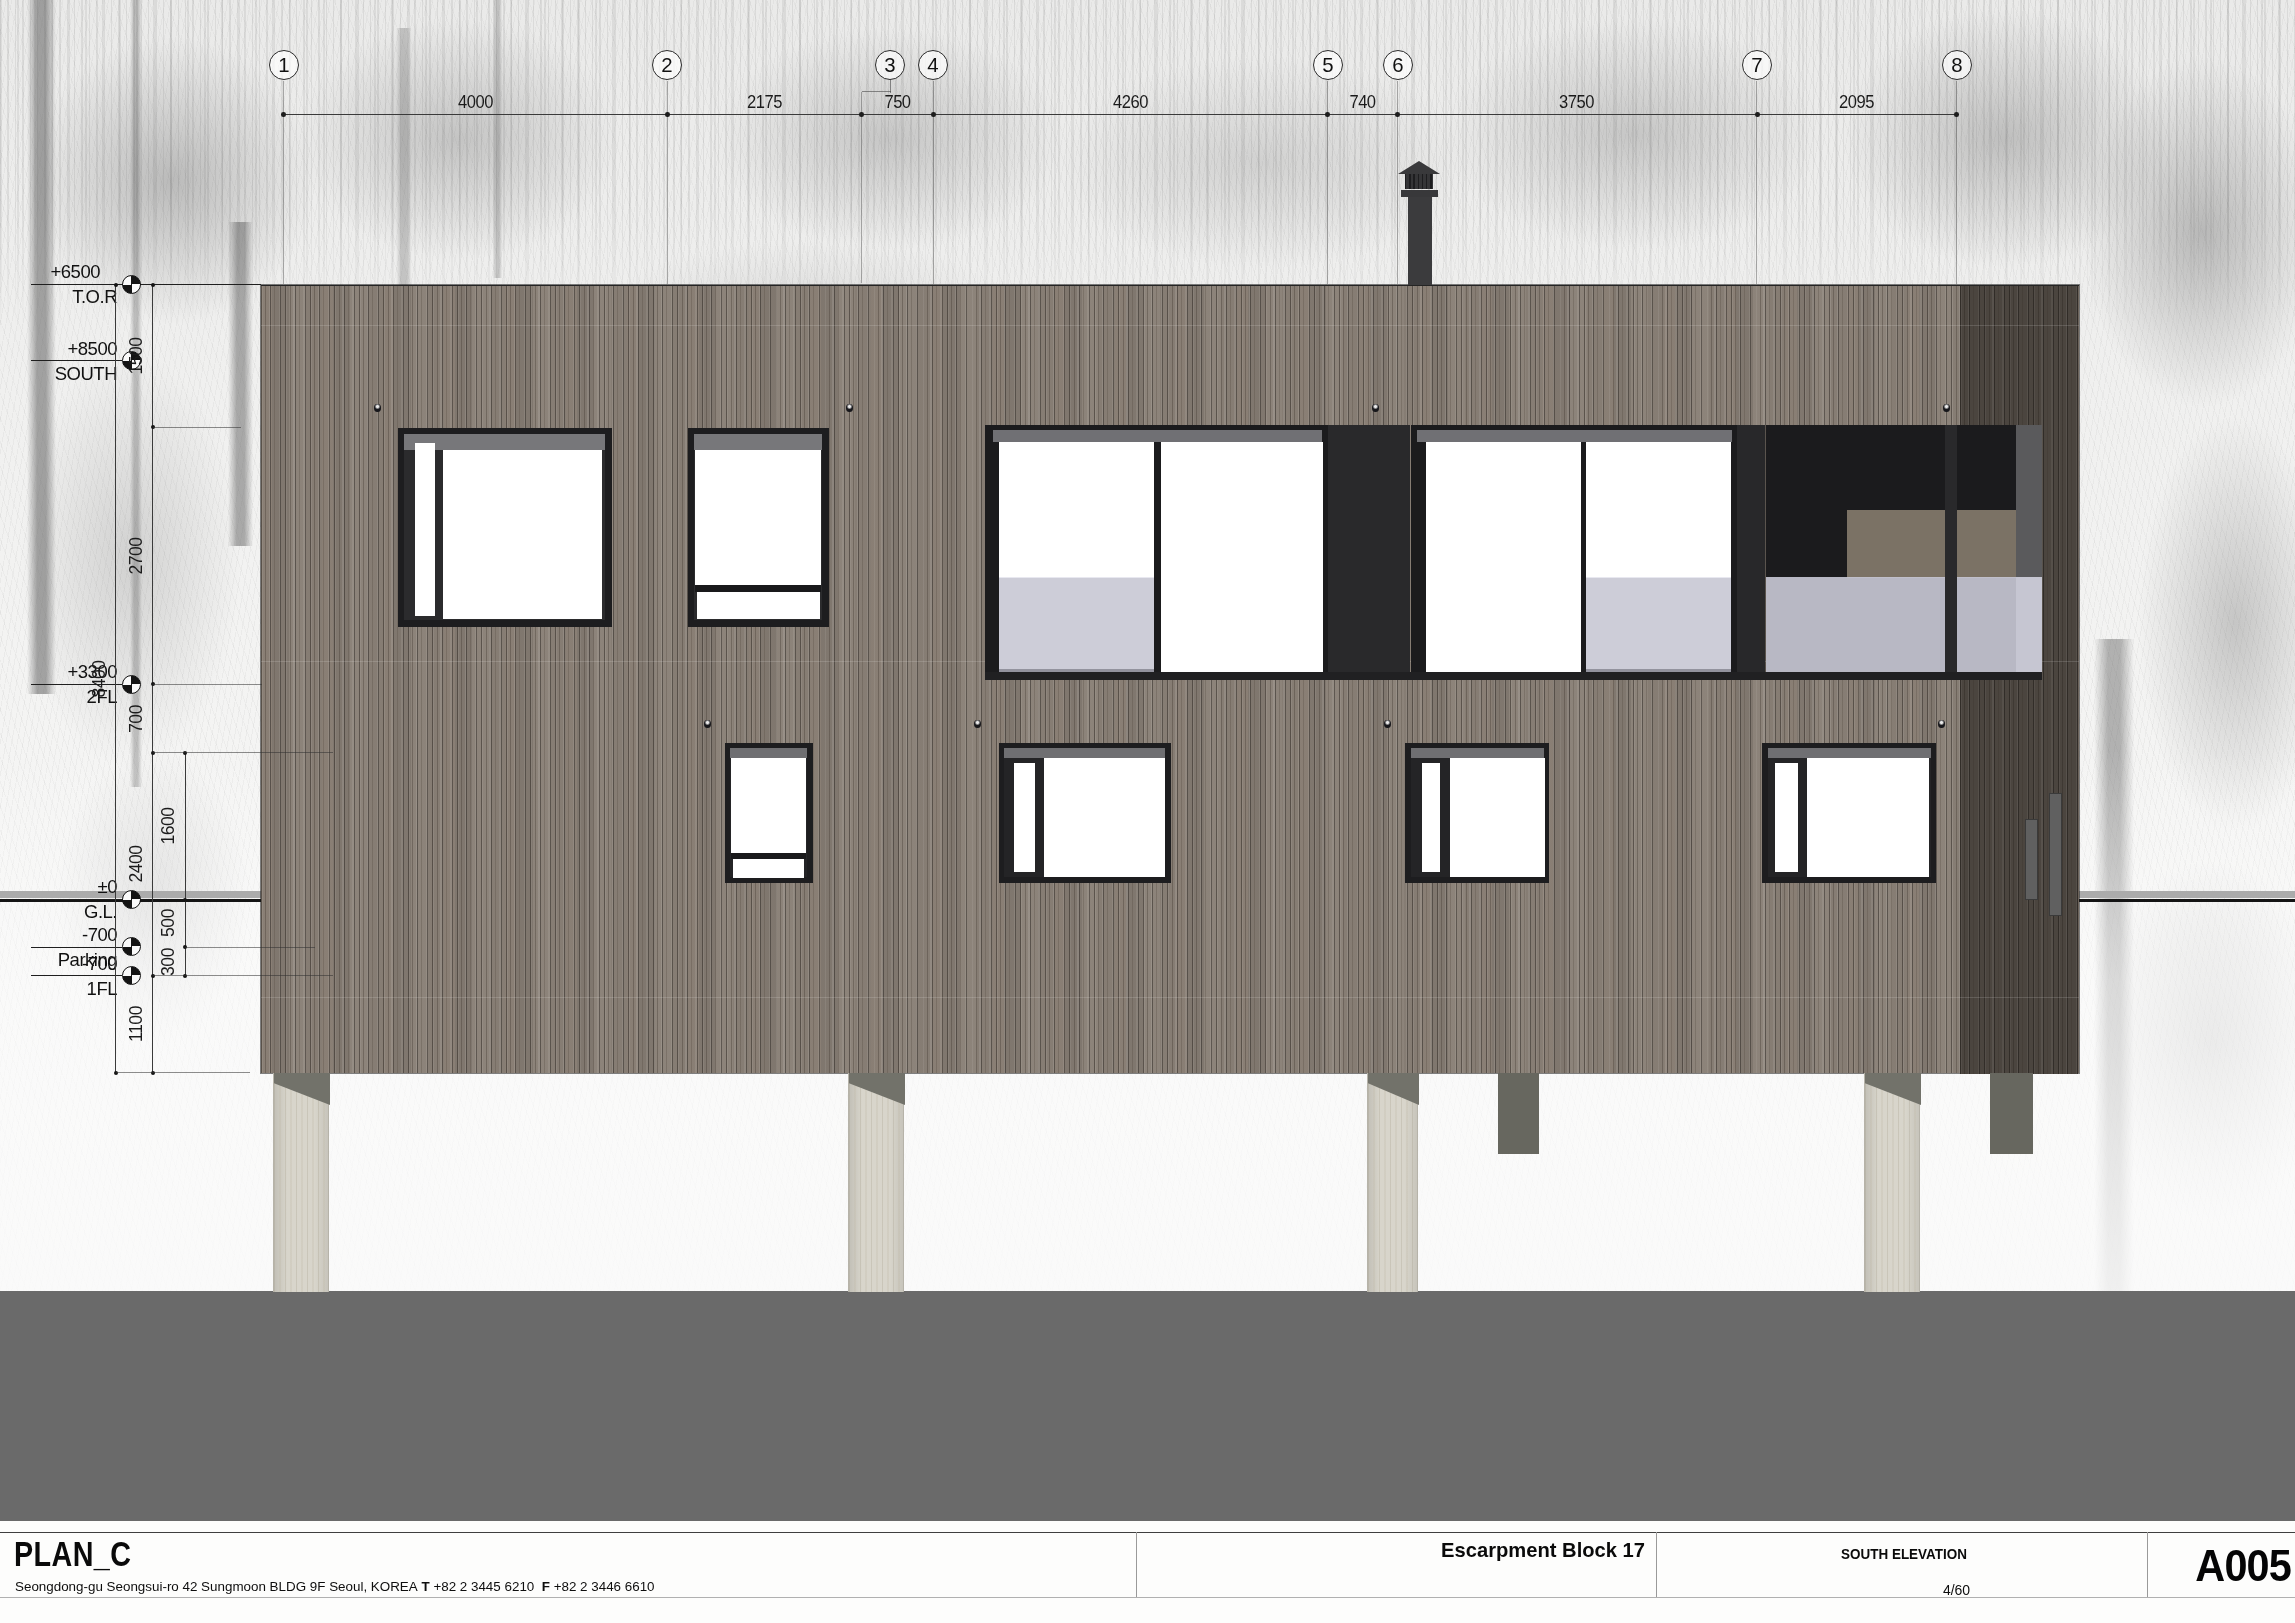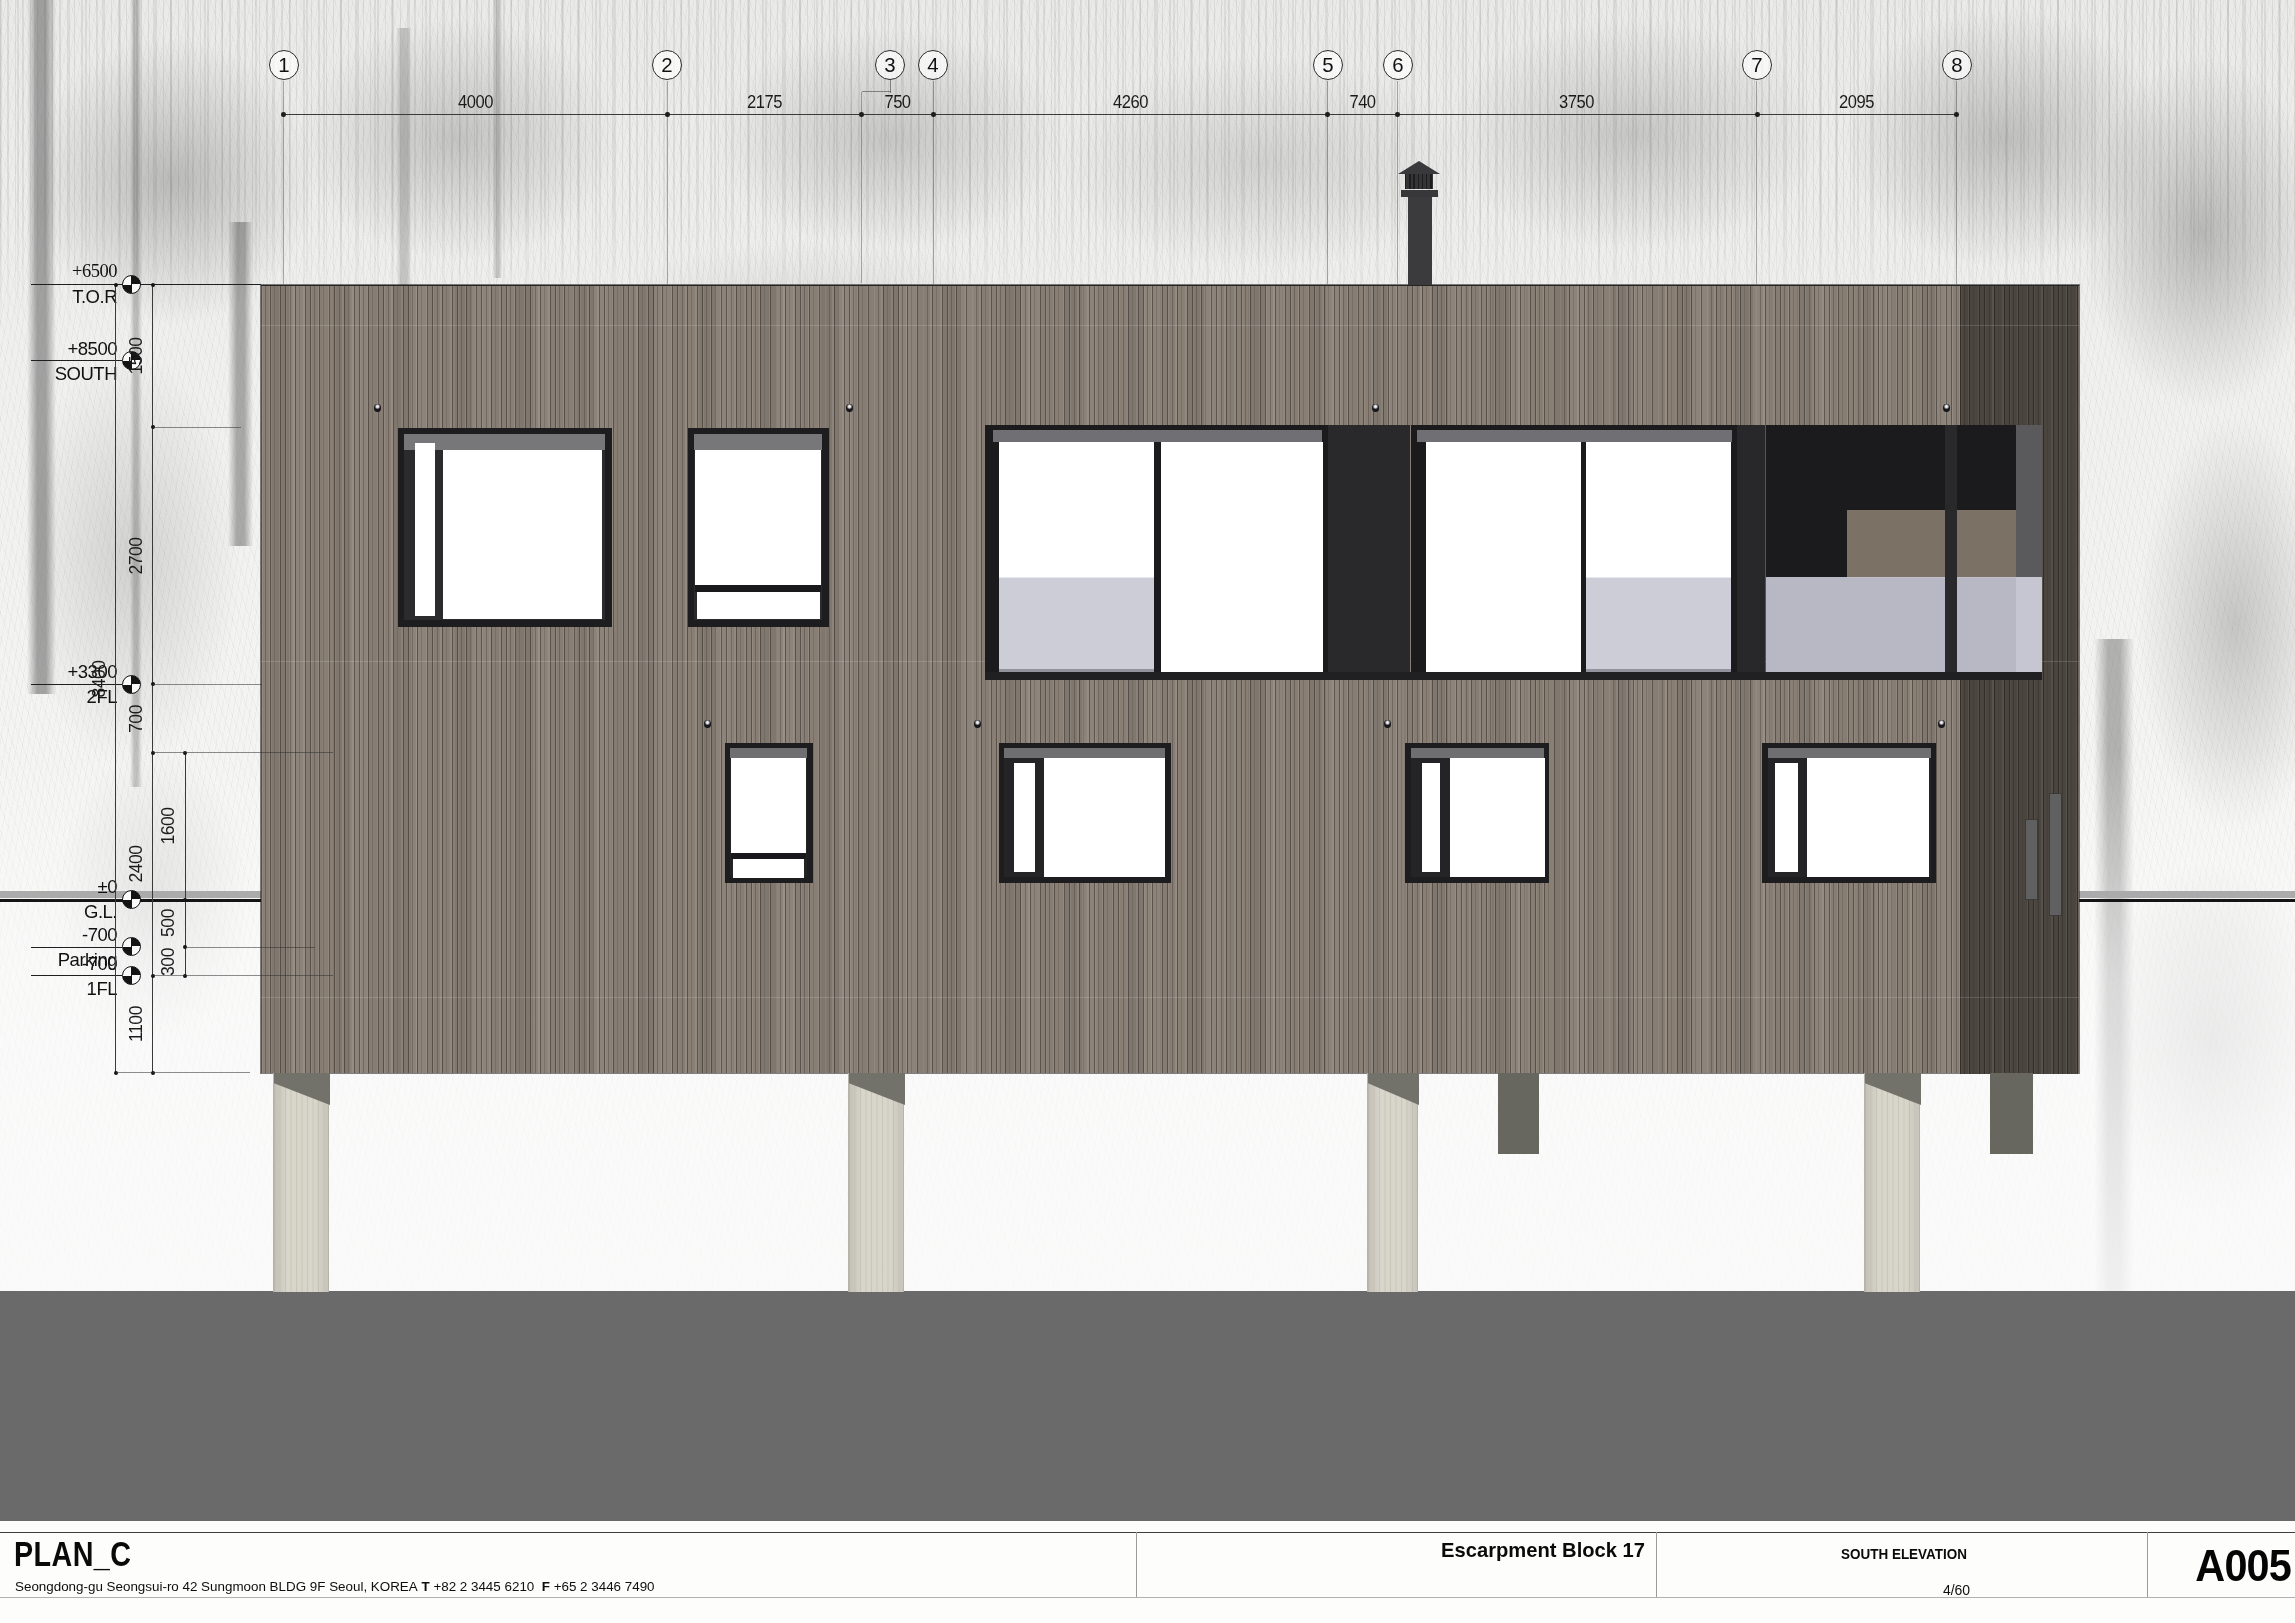--- a/index.html
+++ b/index.html
@@ -230,21 +230,21 @@
       <div class="abs" style="left: 1755px; top: 112px; width: 4.6px; height: 4.6px; background: rgb(29, 29, 29); border-radius: 50%;"></div>
       <div class="abs" style="left: 1954px; top: 112px; width: 4.6px; height: 4.6px; background: rgb(29, 29, 29); border-radius: 50%;"></div>
       <div class="dim-text abs" style="left: 434px; top: 92px; width: 83px; text-align: center;">4000</div>
       <div class="dim-text abs" style="left: 723px; top: 92px; width: 83px; text-align: center;">2175</div>
       <div class="dim-text abs" style="left: 856px; top: 92px; width: 83px; text-align: center;">750</div>
       <div class="dim-text abs" style="left: 1089px; top: 92px; width: 83px; text-align: center;">4260</div>
       <div class="dim-text abs" style="left: 1321px; top: 92px; width: 83px; text-align: center;">740</div>
       <div class="dim-text abs" style="left: 1535px; top: 92px; width: 83px; text-align: center;">3750</div>
       <div class="dim-text abs" style="left: 1815px; top: 92px; width: 83px; text-align: center;">2095</div>
       <div class="abs" style="left: 31px; top: 284px; width: 230px; height: 0.9px; background: rgb(31, 31, 31);"></div>
-      <div class="lvl-text abs" style="left: 28px; top: 262px; font-family: Liberation Serif, serif;">+6500</div>
+      <div class="lvl-text abs" style="left: 11px; top: 262px;">+6500</div>
       <div class="lvl-text abs" style="left: 28px; top: 287px;">T.O.R</div>
       <div class="lvl-sym abs" style="left: 122px; top: 275px;"></div>
       <div class="abs" style="left: 31px; top: 360px; width: 91px; height: 0.9px; background: rgb(31, 31, 31);"></div>
       <div class="lvl-text abs" style="left: 28px; top: 339px;">+8500</div>
       <div class="lvl-text abs" style="left: 28px; top: 364px;">SOUTH</div>
       <div class="lvl-sym abs" style="left: 122px; top: 351px;"></div>
       <div class="abs" style="left: 31px; top: 684px; width: 91px; height: 0.9px; background: rgb(31, 31, 31);"></div>
       <div class="lvl-text abs" style="left: 28px; top: 662px;">+3300</div>
       <div class="lvl-text abs" style="left: 28px; top: 687px;">2FL</div>
       <div class="lvl-sym abs" style="left: 122px; top: 675px;"></div>
@@ -292,20 +292,20 @@
       <div class="abs" style="left: 116px; top: 1072px; width: 134px; height: 0.7px; background: rgba(50, 50, 50, 0.55);"></div>
     </div>
 
   <div>
     <div class="tb-line" style="left:0;top:1532px;width:2295px;height:1.4px;"></div>
     <div class="tb-thin" style="left:0;top:1597px;width:2295px;height:0.9px;"></div>
     <div class="tb-div" style="left:1136px;top:1532px;width:0.9px;height:65px;"></div>
     <div class="tb-div" style="left:1656px;top:1532px;width:0.9px;height:65px;"></div>
     <div class="tb-div" style="left:2147px;top:1532px;width:0.9px;height:65px;"></div>
     <div class="tb-logo">PLAN_C</div>
-    <div class="tb-address"><span>Seongdong-gu Seongsui-ro 42 Sungmoon BLDG 9F Seoul, KOREA</span>&nbsp;<b>T</b>&nbsp;<span>+82 2 3445 6210</span>&nbsp;&nbsp;<b>F</b>&nbsp;<span>+65 2 3446 7490</span></div>
+    <div class="tb-address"><span>Seongdong-gu Seongsui-ro 42 Sungmoon BLDG 9F Seoul, KOREA</span>&nbsp;<b>T</b>&nbsp;<span>+82 2 3445 6210</span>&nbsp;&nbsp;<b>F</b>&nbsp;<span>+82 2 3446 6610</span></div>
     <div class="tb-project">Escarpment Block 17</div>
     <div class="tb-view">SOUTH ELEVATION</div>
     <div class="tb-scale">4/60</div>
     <div class="tb-sheet">A005</div>
   </div>
 </div>
 
 
 </body></html>

